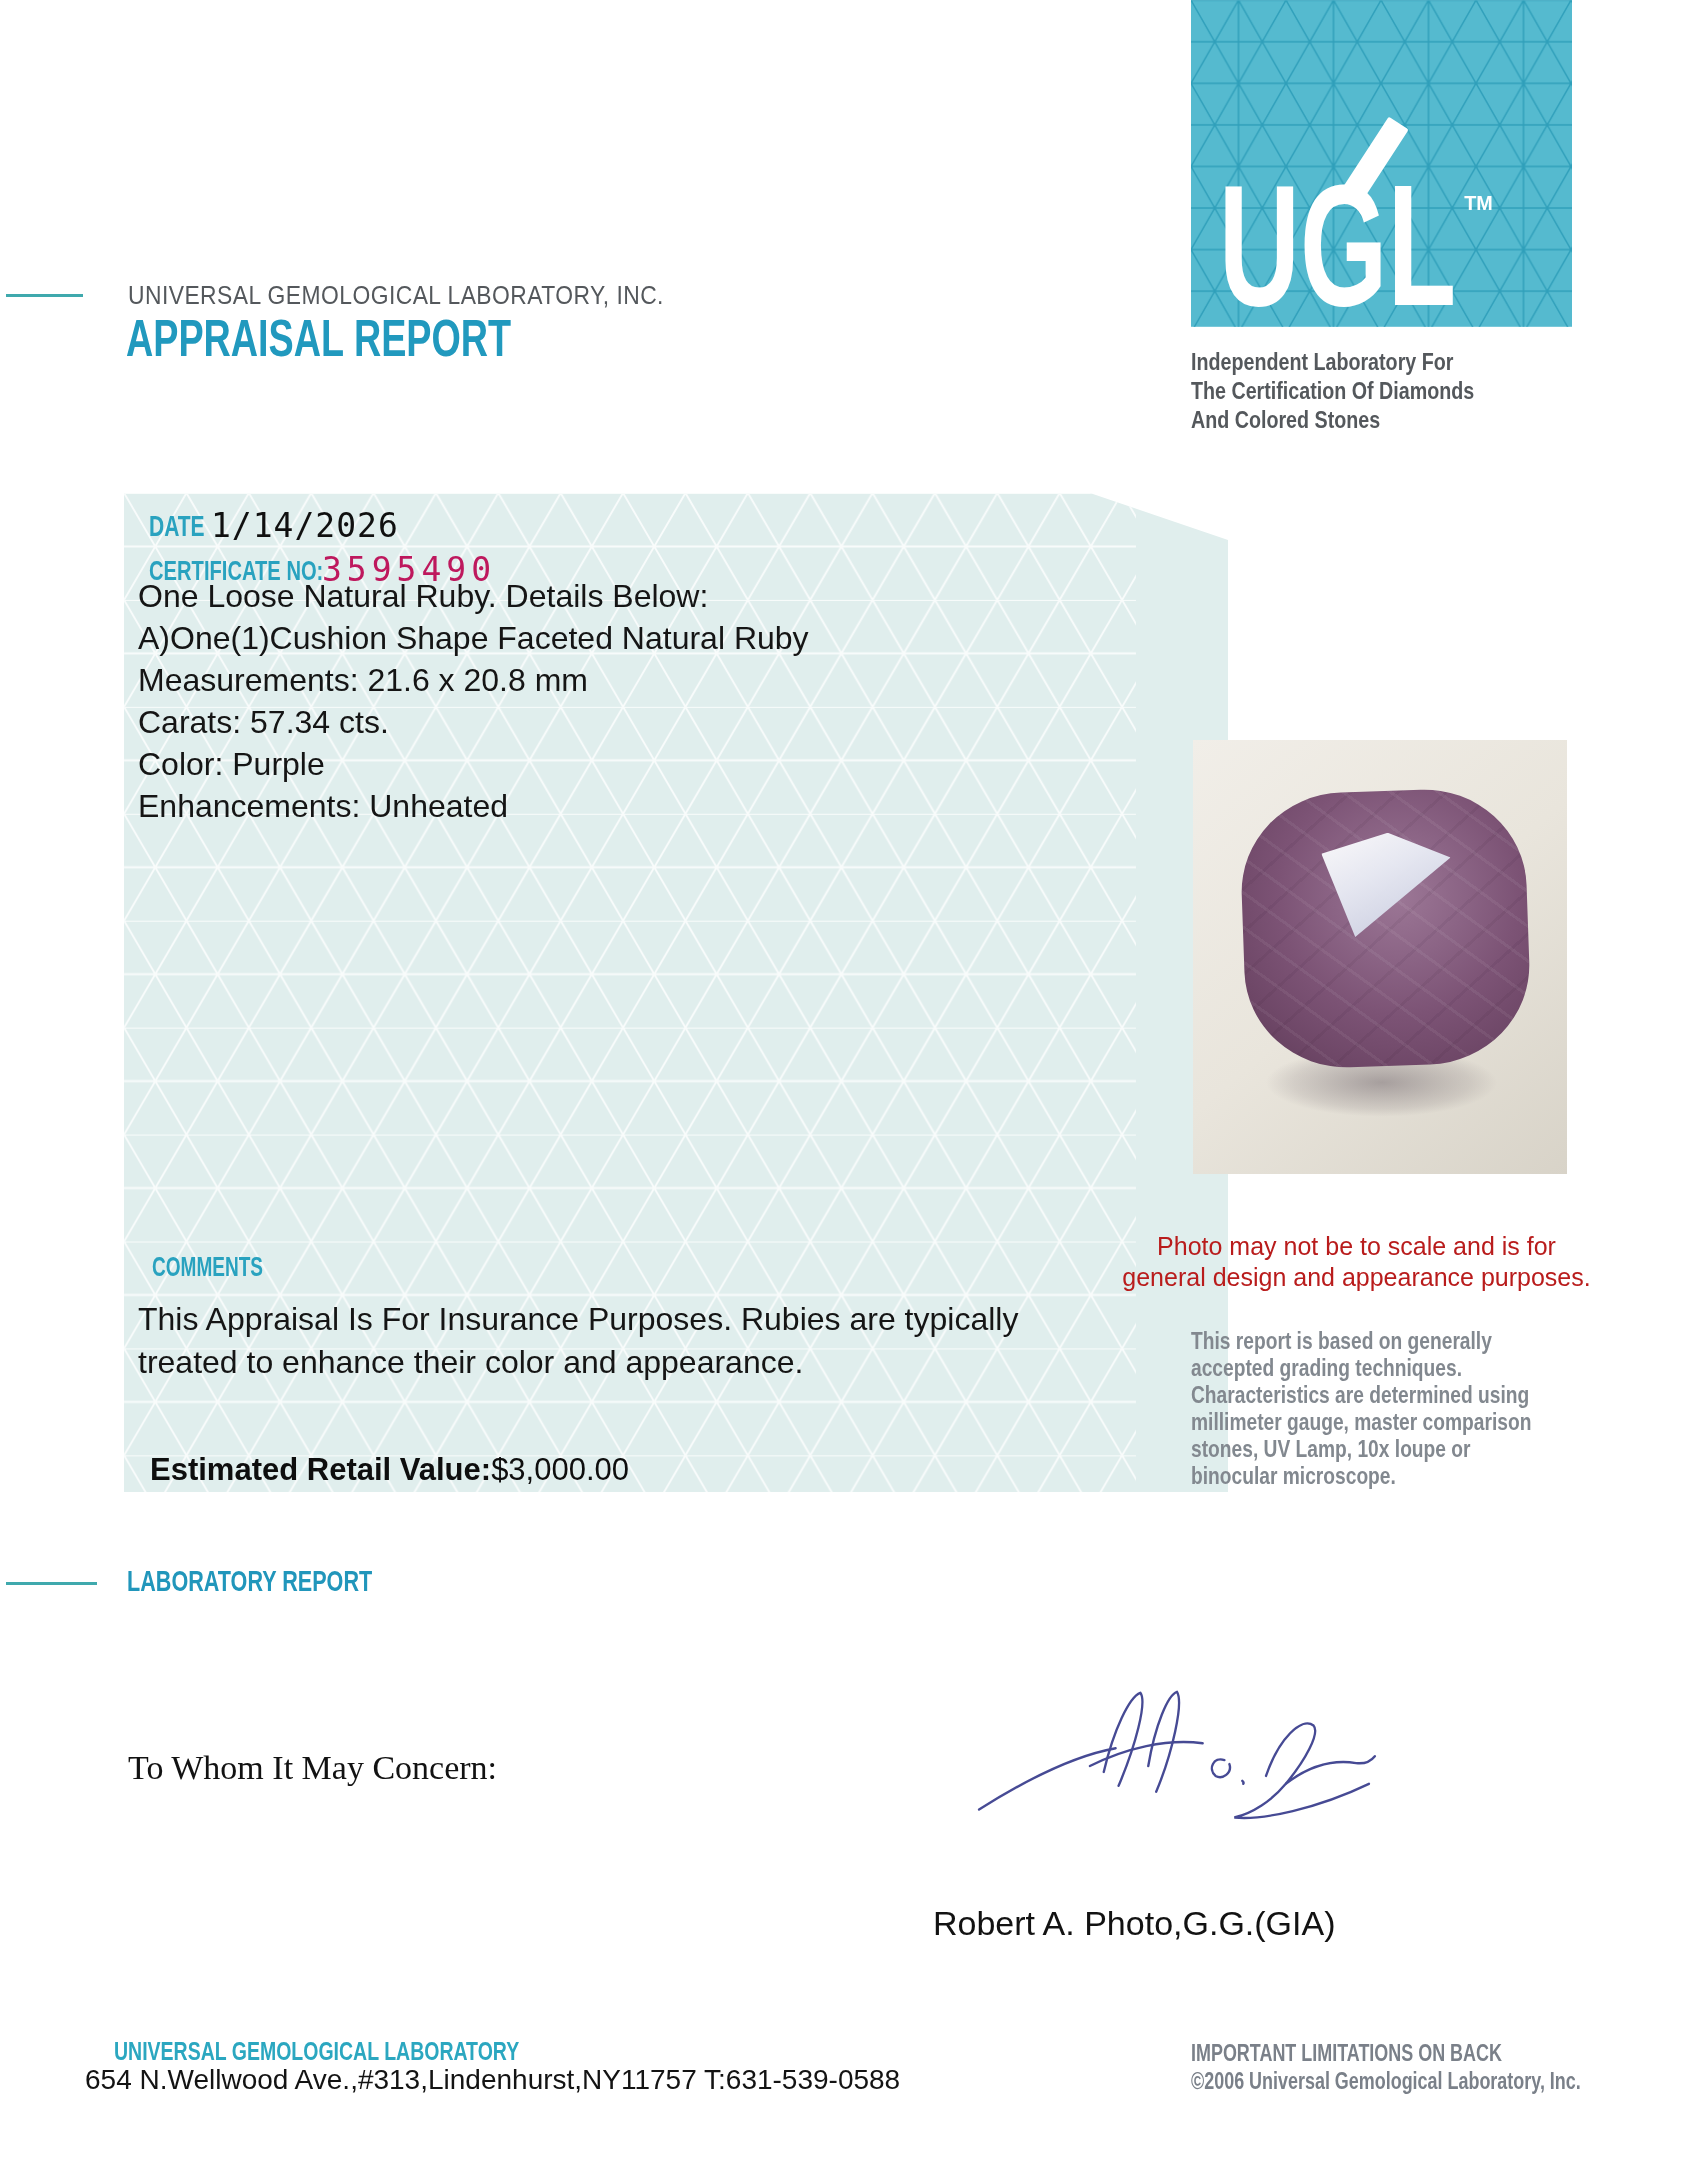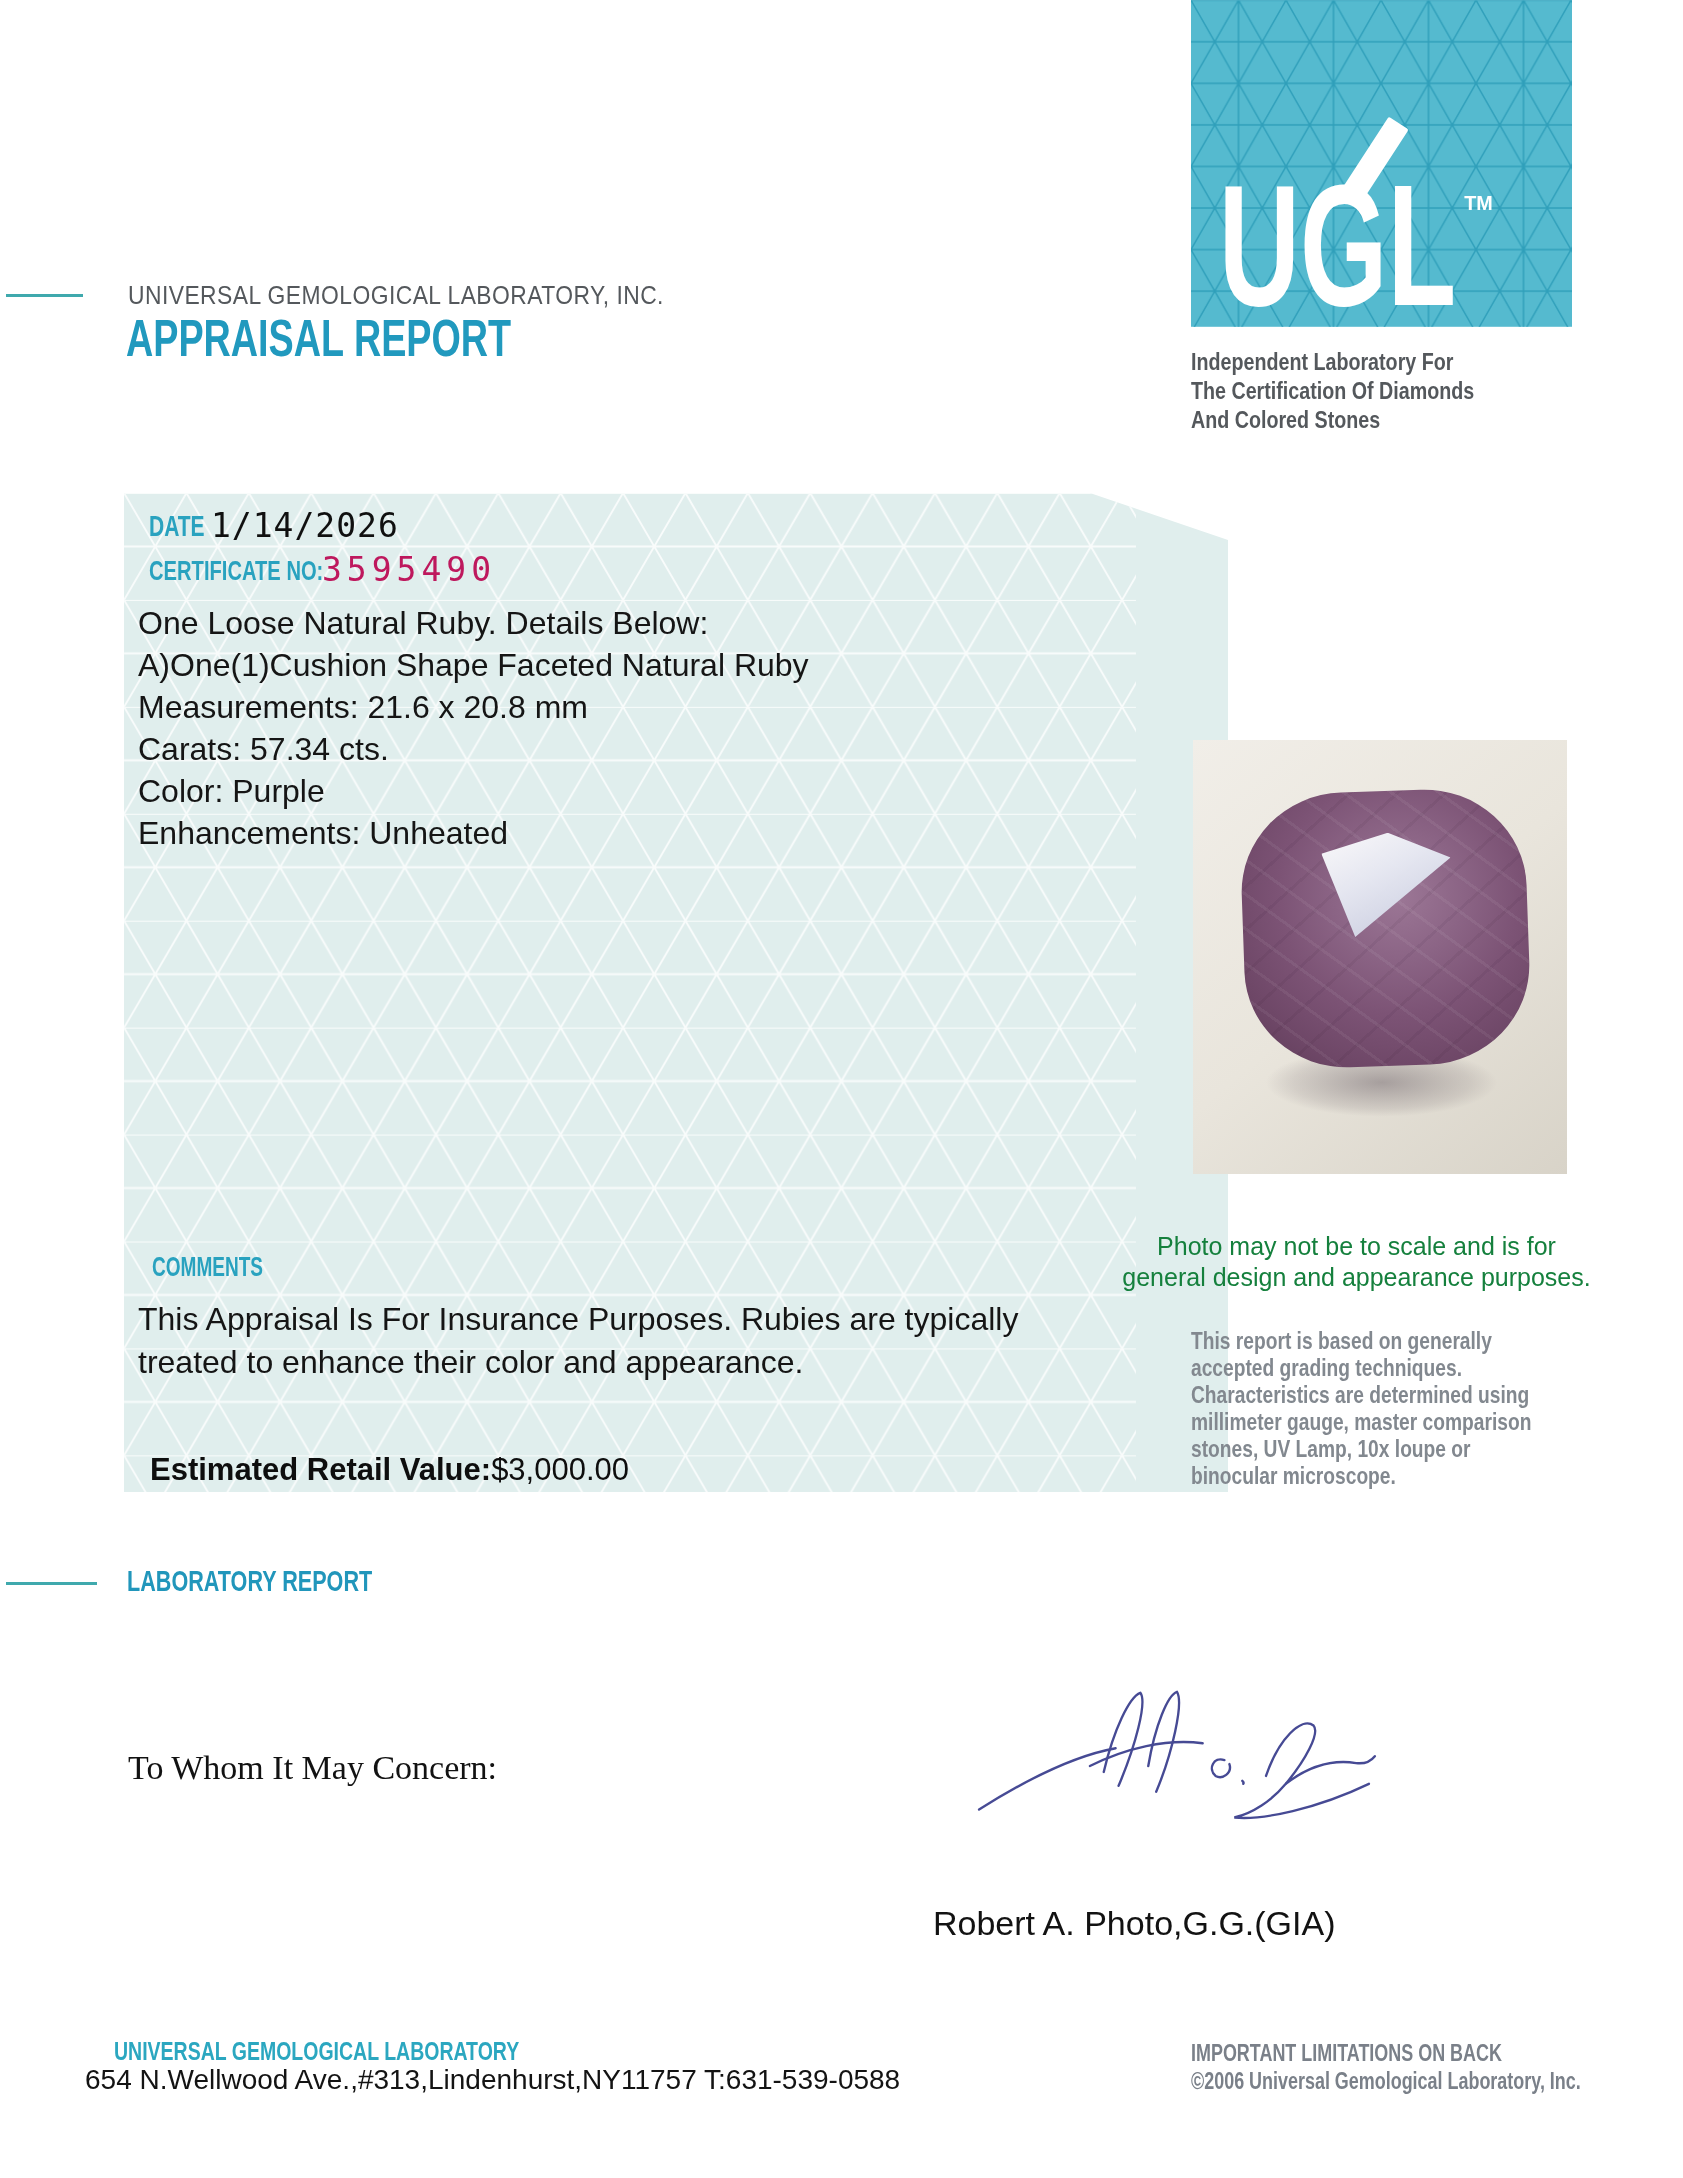--- a/index.html
+++ b/index.html
@@ -26,21 +26,21 @@
   #cert-box { left:124px; top:493px; width:1104px; height:999px; background:#E0EEED;
               clip-path:polygon(0 0, 966px 0, 100% 47px, 100% 100%, 0 100%); }
   #box-mesh { position:absolute; left:0; top:0; }
   .box-label { position:absolute; font-weight:bold; color:#29A2BF; transform-origin:0 0; white-space:nowrap; }
   #date-label { left:25px; top:16px; font-size:30px; transform:scaleX(.7); }
   #date-value { position:absolute; left:87px; top:13px; font-family:"DejaVu Sans Mono", monospace;
                 font-size:33px; color:#101010; letter-spacing:1px; white-space:nowrap; }
   #cert-label { left:25px; top:62px; font-size:28px; transform:scaleX(.72); }
   #cert-value { position:absolute; left:198px; top:57px; font-family:"DejaVu Sans Mono", monospace;
                 font-size:33px; color:#be185d; letter-spacing:5px; white-space:nowrap; }
-  #details  { position:absolute; left:14px; top:109px; font-size:32px; color:#151515; line-height:42px; }
+  #details  { position:absolute; left:14px; top:82px; font-size:32px; color:#151515; line-height:42px; }
   #comments-label { left:28px; top:758px; font-size:28px; transform:scaleX(.68); }
   #comments { position:absolute; left:14px; top:796px; font-size:32px; color:#151515; line-height:43px;margin-top:9px; }
   #value-row { position:absolute; left:14px; top:959px; font-size:31px; color:#0E0E0E; white-space:nowrap;margin-left:12px; }
   #value-row .vlbl { font-weight:bold; }
 
   
   #photo { left:1193px; top:740px; width:374px; height:434px;
            background:linear-gradient(140deg,#f1eee8 0%,#e9e5dc 50%,#d8d3c8 100%); }
   .gem-shadow { position:absolute; left:28px; top:295px; width:321px; height:95px;
     background:radial-gradient(ellipse 50% 50% at 50% 50%, rgba(75,62,74,.40), rgba(75,62,74,.12) 55%, transparent 72%); }
@@ -48,21 +48,21 @@
     transform:rotate(-2deg);
     background:radial-gradient(circle at 55% 38%, #9C7796 0%, #8B6485 28%, #7C5375 52%, #6E4767 76%, #5C3A56 100%); }
   .hatch { position:absolute; left:0; top:0; right:0; bottom:0; border-radius:inherit;
     background:repeating-linear-gradient(38deg, rgba(255,255,255,.06) 0 3px, transparent 3px 28px),
                repeating-linear-gradient(-40deg, rgba(20,0,20,.05) 0 3px, transparent 3px 32px); }
   .hl { position:absolute; left:81px; top:42px; width:129px; height:103px;
     clip-path:polygon(0 18%, 52% 0, 100% 26%, 24% 100%);
     background:linear-gradient(155deg,#ffffff 0%,#e9ecf5 40%,#c6cbdf 100%); opacity:.96; }
 
   #caption { left:1114px; top:1231px; width:485px; text-align:center; font-size:25px;
-             line-height:31px; color:#15803d; }
+             line-height:31px; color:#b91c1c; }
   #method  { left:1191px; top:1327px; font-size:24px; font-weight:bold; color:#82888F;
              line-height:27px; transform:scaleX(.8); }
 
   
   #rule-lab { left:6px; top:1582px; width:91px; }
   #lab-heading { left:127px; top:1564px; font-size:30px; font-weight:bold; color:#2196BB; transform:scaleX(.72); }
   #salutation { left:128px; top:1749px; font-size:34px; color:#121212;font-family:Liberation Serif, serif; }
   #signature { left:965px; top:1675px; }
   #signatory { left:933px; top:1904px; font-size:34px; color:#121212; }
 

